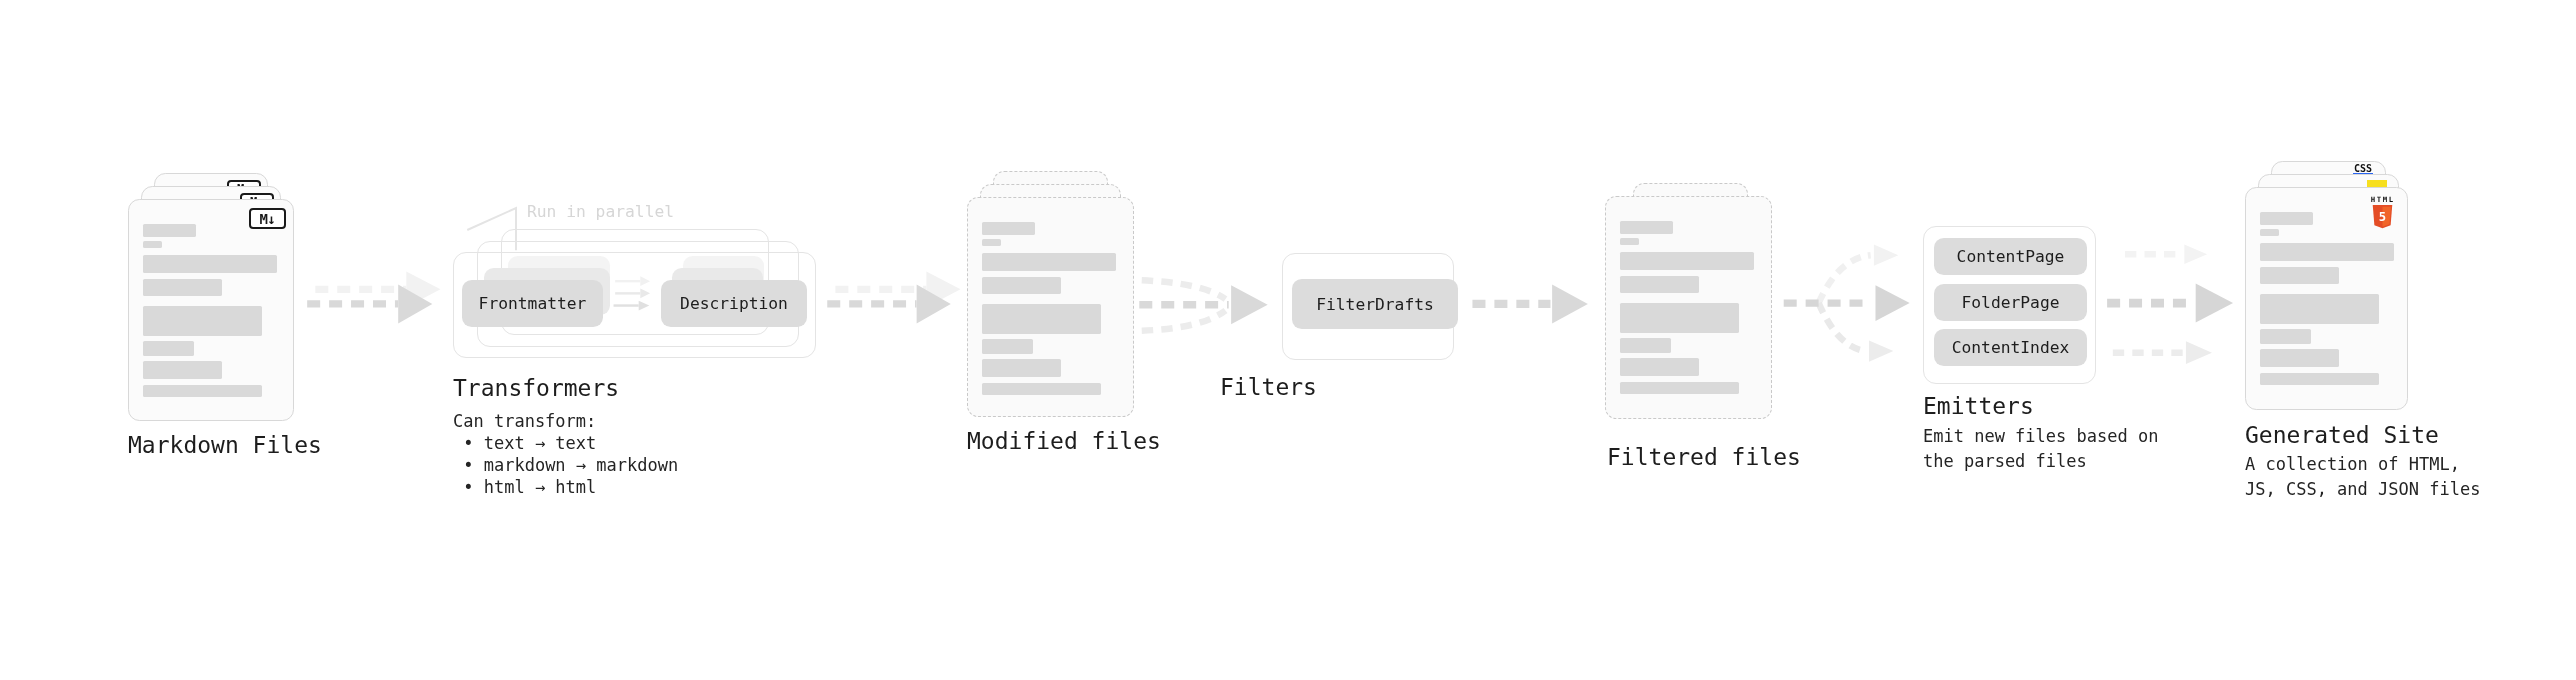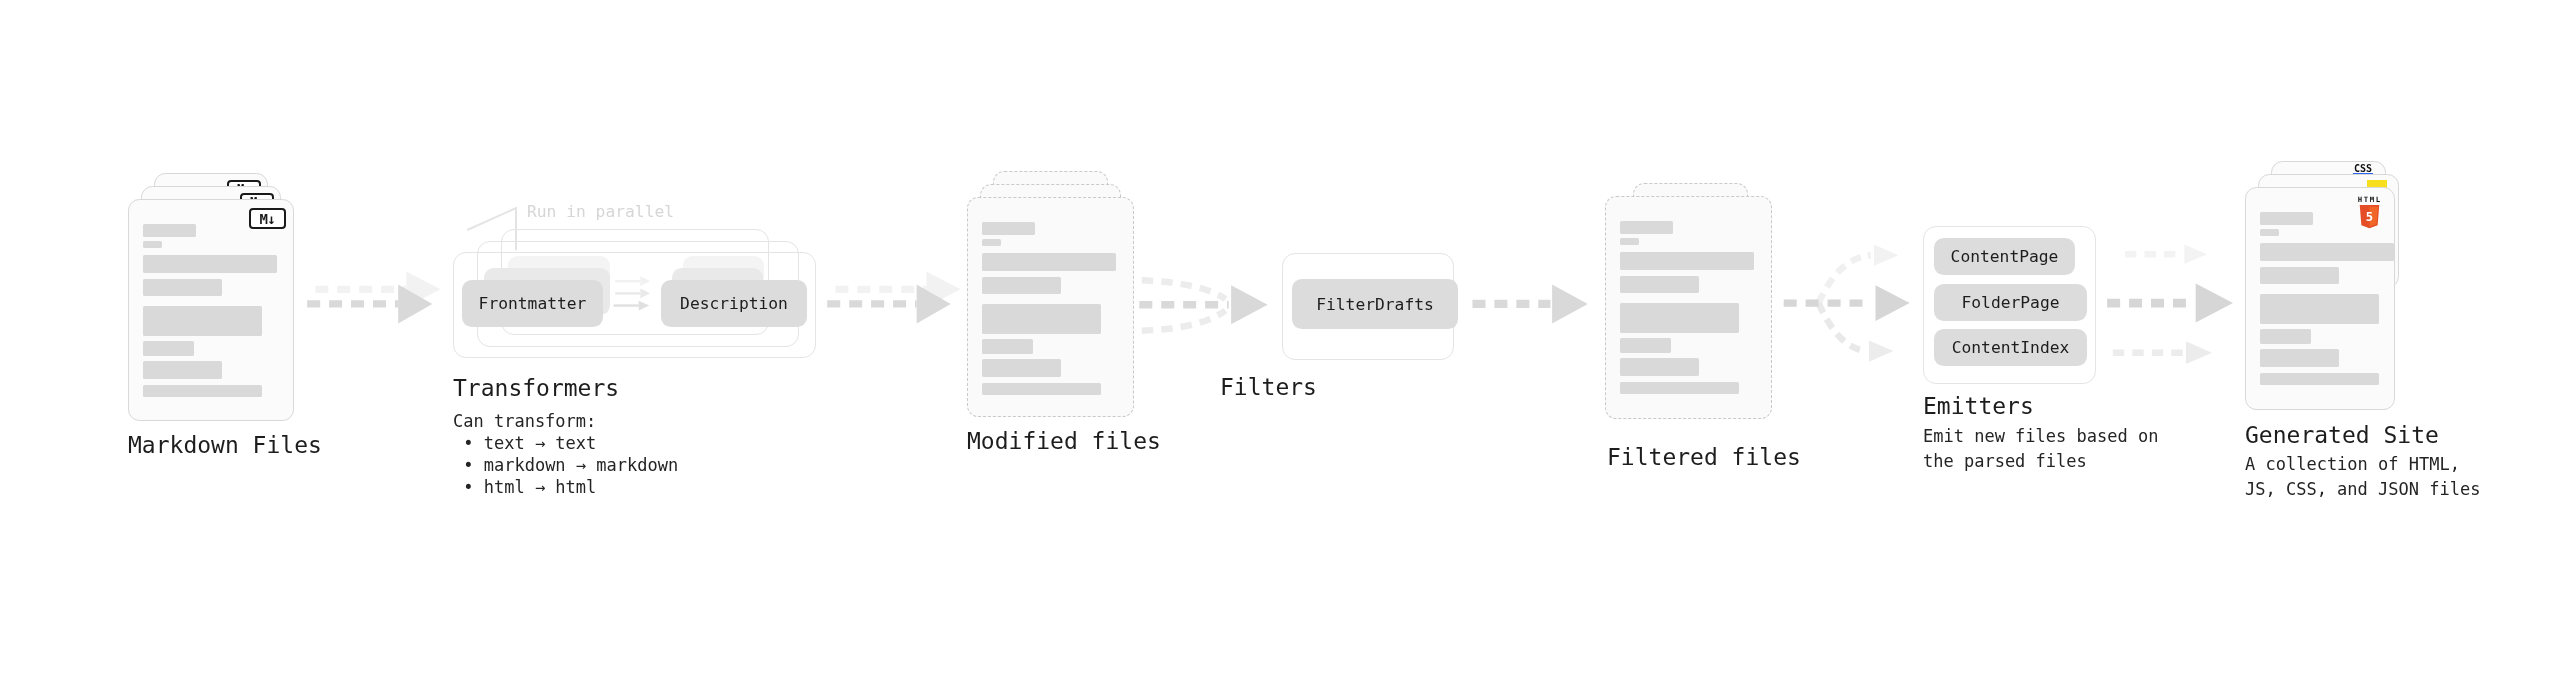--- a/index.html
+++ b/index.html
@@ -184,39 +184,39 @@
         <div class="doc-line" style="top: 106px; width: 119px; height: 30px;"></div>
         <div class="doc-line" style="top: 141px; width: 51px; height: 15.4px;"></div>
         <div class="doc-line" style="top: 161px; width: 79px; height: 18px;"></div>
         <div class="doc-line" style="top: 185px; width: 119px; height: 12.2px;"></div>
       </div>
   </div>
   <div class="stage-label" style="left:1607px;top:444px">Filtered files</div>
 
   <div>
     <div class="obox filled" style="left:1923px;top:226px;width:173px;height:158px"></div>
-    <div class="pill" style="left:1934px;top:238px;width:141px;height:37px">ContentPage</div>
+    <div class="pill" style="left:1934px;top:238px;width:153px;height:37px">ContentPage</div>
     <div class="pill" style="left:1934px;top:284px;width:153px;height:37px">FolderPage</div>
     <div class="pill" style="left:1934px;top:329px;width:153px;height:37px">ContentIndex</div>
   </div>
   <div class="stage-label" style="left:1923px;top:393px">Emitters</div>
   <div class="stage-caption" style="left:1923px;top:424px">Emit new files based on
 the parsed files</div>
 
   <div>
     <div class="doc z2" style="left:2271px;top:161px;width:115px;height:98px">
       <div class="css-badge">
         <div class="css-word">CSS</div>
         <div class="css-bar"></div>
       </div>
     </div>
     <div class="doc z3" style="left:2258px;top:174px;width:141px;height:114px">
       <div class="js-badge"></div>
     </div>
-    <div class="doc z4" style="left:2245px;top:187px;width:150px;height:223px">
+    <div class="doc z4" style="left:2245px;top:187px;width:163px;height:223px">
       <div class="html5-badge">
         <div class="html5-word">HTML</div>
         <svg width="23" height="24.4" viewBox="0 0 28 30" style="display:block;margin:0.8px auto 0">
           <polygon points="2,0 26,0 24,25 14,28.5 4,25" style="fill:var(--html_orange)"></polygon>
           <polygon points="14,2 24.3,2 22.6,23.8 14,26.6" style="fill:var(--html_orange_light)"></polygon>
           <text x="14" y="20" text-anchor="middle" font-size="15" font-weight="bold" fill="#ffffff" font-family="DejaVu Sans Mono, Liberation Mono, monospace">5</text>
         </svg>
       </div>
     <div class="doc-line" style="top: 24.4px; width: 53px; height: 12.2px;"></div>
         <div class="doc-line" style="top: 41px; width: 18.7px; height: 6.5px;"></div>

